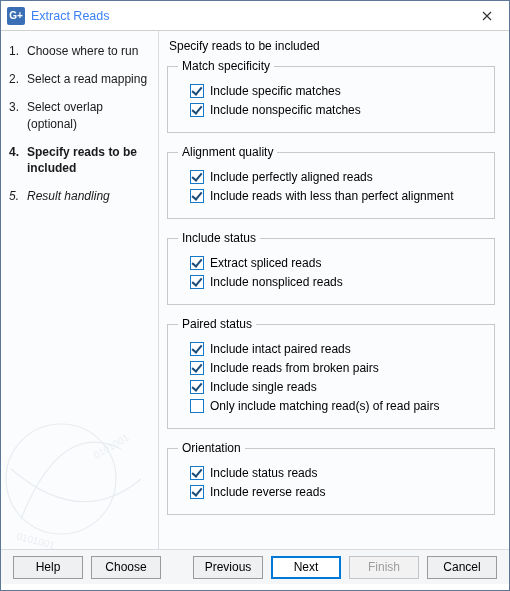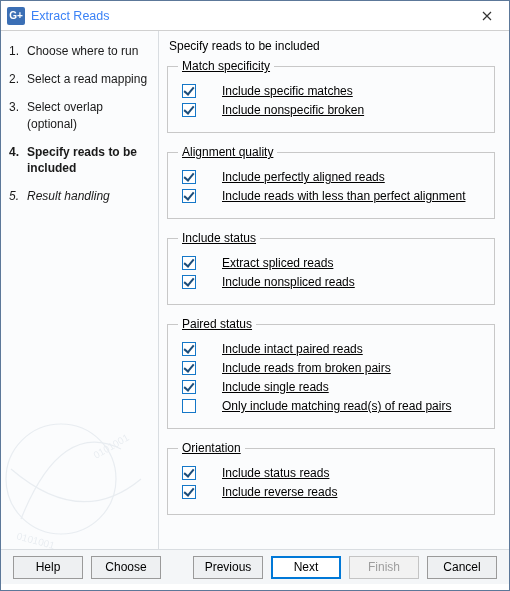--- a/index.html
+++ b/index.html
@@ -79,32 +79,30 @@
     overflow-y: auto;
   }
   .main-heading {
     font-size: 12px;
     margin: 2px 0 6px 2px;
   }
   fieldset.group {
     border: 1px solid #c8c8c8;
     margin: 0 0 12px 0;
     padding: 6px 10px 10px 10px;
-    text-decoration: underline;
   }
   fieldset.group legend {
     padding: 0 4px;
     font-size: 12px;
     color: #000;
   }
   .chk-row {
     display: flex;
     align-items: center;
-    margin: 5px 4px;
-    gap: 20px;
+    margin: 5px 12px;
   }
   .chk {
     width: 14px; height: 14px;
     border: 1px solid #1477c8;
     background: #fff;
     margin-right: 6px;
     display: flex; align-items: center; justify-content: center;
     cursor: pointer;
     position: relative;
   }
@@ -199,21 +197,21 @@
     <div class="main-heading">Specify reads to be included</div>
 
     <fieldset class="group">
       <legend>Match specificity</legend>
       <div class="chk-row">
         <span class="chk checked"></span>
         <span class="chk-label">Include specific matches</span>
       </div>
       <div class="chk-row">
         <span class="chk checked"></span>
-        <span class="chk-label">Include nonspecific broken</span>
+        <span class="chk-label">Include nonspecific matches</span>
       </div>
     </fieldset>
 
     <fieldset class="group">
       <legend>Alignment quality</legend>
       <div class="chk-row">
         <span class="chk checked"></span>
         <span class="chk-label">Include perfectly aligned reads</span>
       </div>
       <div class="chk-row">

